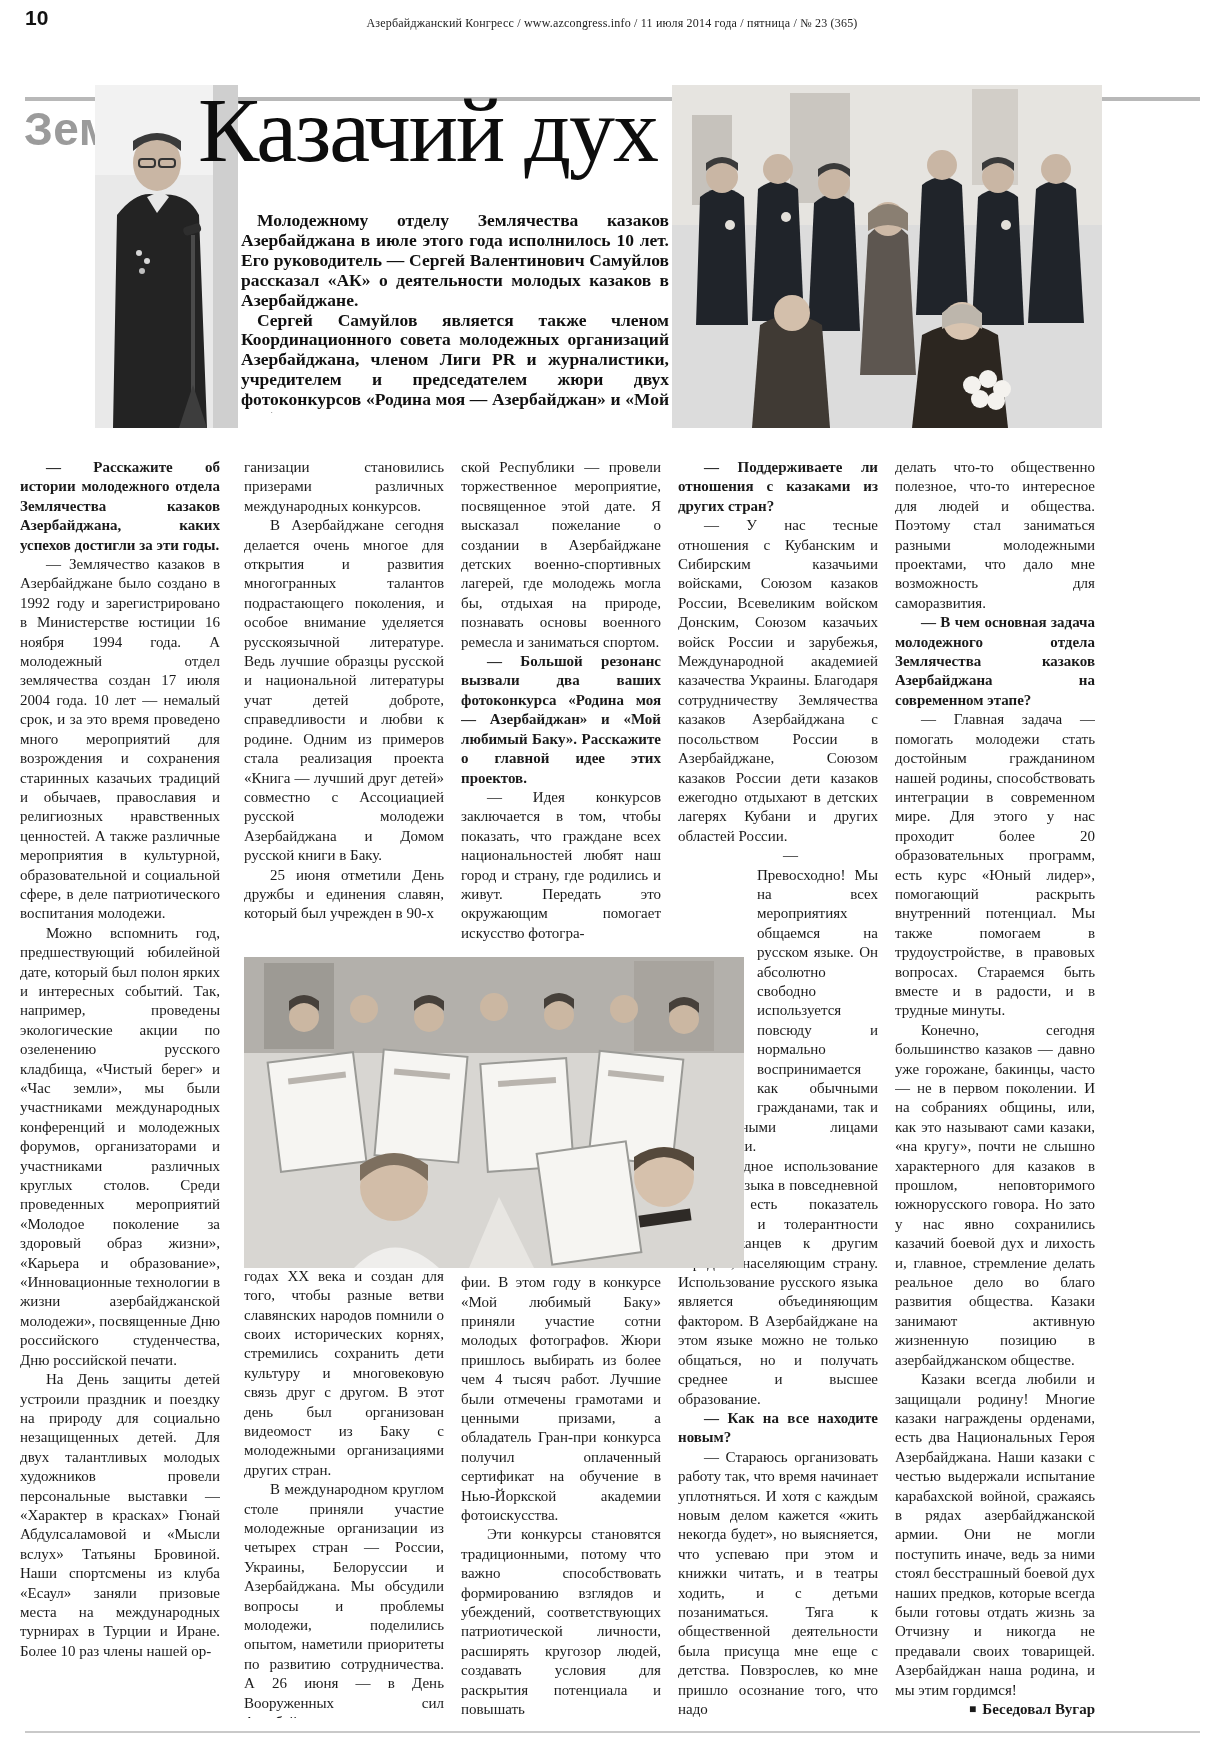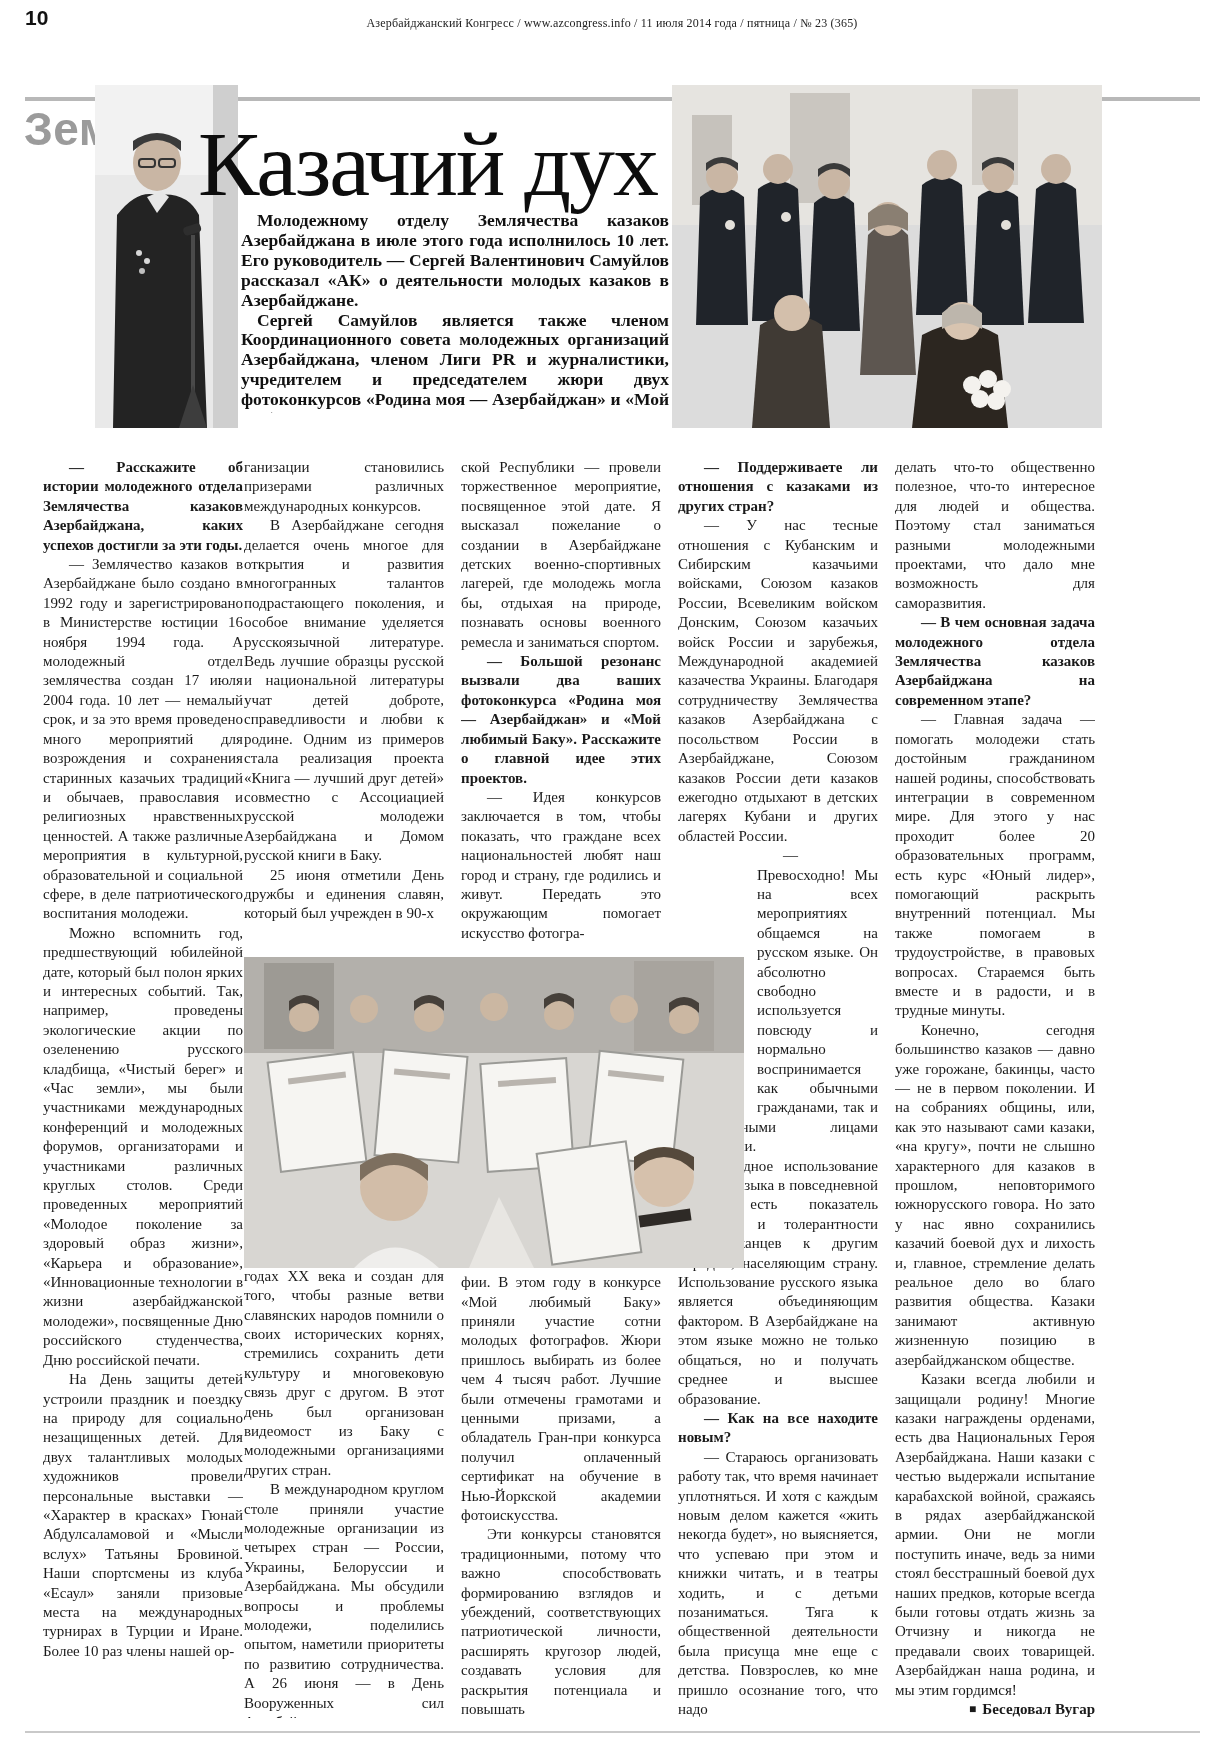--- a/index.html
+++ b/index.html
@@ -20,21 +20,21 @@
   .head-rule{
     position:absolute;left:25px;top:97px;width:1175px;height:4px;background:#b8b8b8;
   }
   .section-title{
     position:absolute;left:24px;top:102px;
     font-family:"Liberation Sans", sans-serif;font-weight:bold;font-size:46px;color:#9b9b9b;
     letter-spacing:.5px;
   }
   
   .headline{
-    position:absolute;left:198px;top:116px;margin:0;width:480px;
+    position:absolute;left:198px;top:82px;margin:0;width:480px;
     font-family:"Liberation Serif", serif;font-weight:normal;
     font-size:92px;line-height:1.05;letter-spacing:-2px;color:#0d0d0d;white-space:nowrap;
   }
   .lead{
     position:absolute;left:241px;top:211px;width:428px;height:202px;overflow:hidden;
     font-weight:bold;font-size:17.5px;line-height:19.9px;text-align:justify;color:#111;
   }
   .lead p{margin:0;text-indent:16px;}
   
   .photo{position:absolute;overflow:hidden;background:#d6d6d6;}
@@ -138,21 +138,21 @@
           <circle cx="324" cy="316" r="9"></circle>
       </g>
       <g fill="#e3e0da">
         <circle cx="58" cy="140" r="5"></circle>
           <circle cx="114" cy="132" r="5"></circle>
           <circle cx="334" cy="140" r="5"></circle>
       </g>
     </svg>
   </div>
 
-  <div class="col" style="left:43px">
+  <div class="col" style="left:20px">
       <p class="q ">— Расскажите об истории молодежного отдела Землячества казаков Азербайджана, каких успехов достигли за эти годы.</p>
       <p class="">— Землячество казаков в Азербайджане было создано в 1992 году и зарегистрировано в Министерстве юстиции 16 ноября 1994 года. А молодежный отдел землячества создан 17 июля 2004 года. 10 лет — немалый срок, и за это время проведено много мероприятий для возрождения и сохранения старинных казачьих традиций и обычаев, православия и религиозных нравственных ценностей. А также различные мероприятия в культурной, образовательной и социальной сфере, в деле патриотического воспитания молодежи.</p>
       <p class="">Можно вспомнить год, предшествующий юбилейной дате, который был полон ярких и интересных событий. Так, например, проведены экологические акции по озеленению русского кладбища, «Чистый берег» и «Час земли», мы были участниками международных конференций и молодежных форумов, организаторами и участниками различных круглых столов. Среди проведенных мероприятий «Молодое поколение за здоровый образ жизни», «Карьера и образование», «Инновационные технологии в жизни азербайджанской молодежи», посвященные Дню российского студенчества, Дню российской печати.</p>
       <p class="">На День защиты детей устроили праздник и поездку на природу для социально незащищенных детей. Для двух талантливых молодых художников провели персональные выставки — «Характер в красках» Гюнай Абдулсаламовой и «Мысли вслух» Татьяны Бровиной. Наши спортсмены из клуба «Есаул» заняли призовые места на международных турнирах в Турции и Иране. Более 10 раз члены нашей ор-</p>
     </div>
   <div class="col" style="left:244px">
       <p class="cont">ганизации становились призерами различных международных конкурсов.</p>
       <p class="">В Азербайджане сегодня делается очень многое для открытия и развития многогранных талантов подрастающего поколения, и особое внимание уделяется русскоязычной литературе. Ведь лучшие образцы русской и национальной литературы учат детей доброте, справедливости и любви к родине. Одним из примеров стала реализация проекта «Книга — лучший друг детей» совместно с Ассоциацией русской молодежи Азербайджана и Домом русской книги в Баку.</p>
       <p class="">25 июня отметили День дружбы и единения славян, который был учрежден в 90-х</p>
       <div class="gap" style="height: 343px;"></div>

